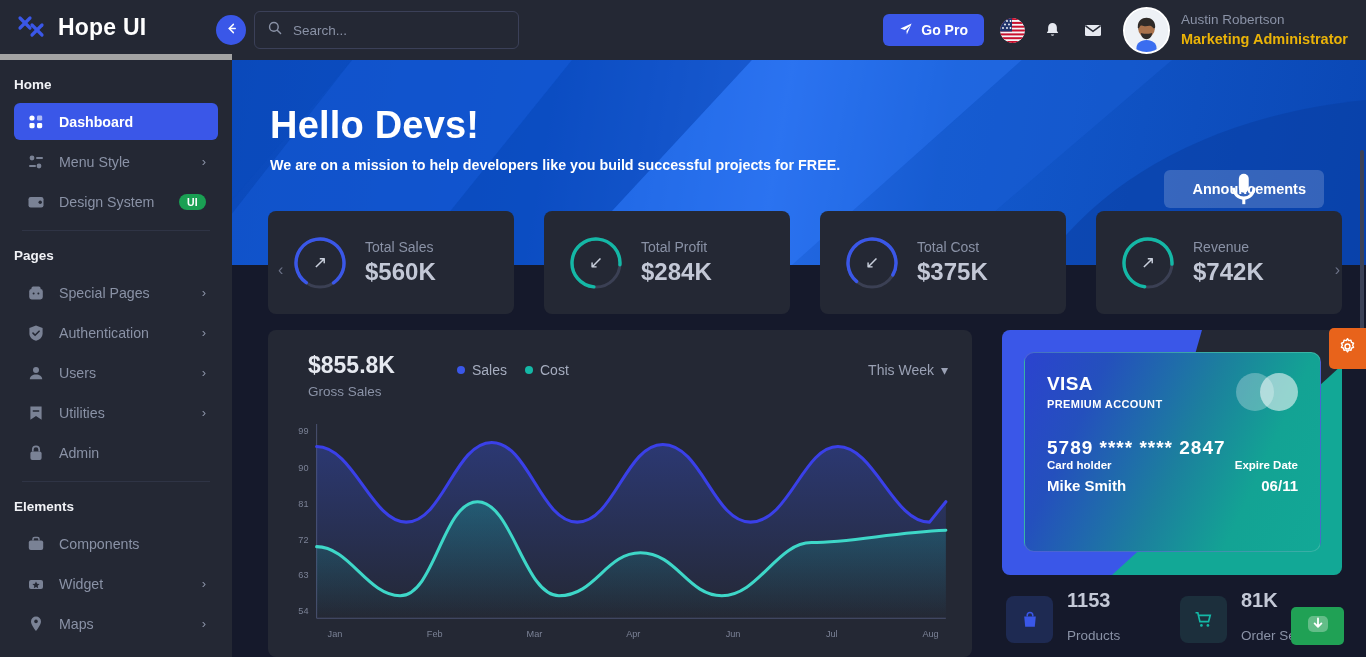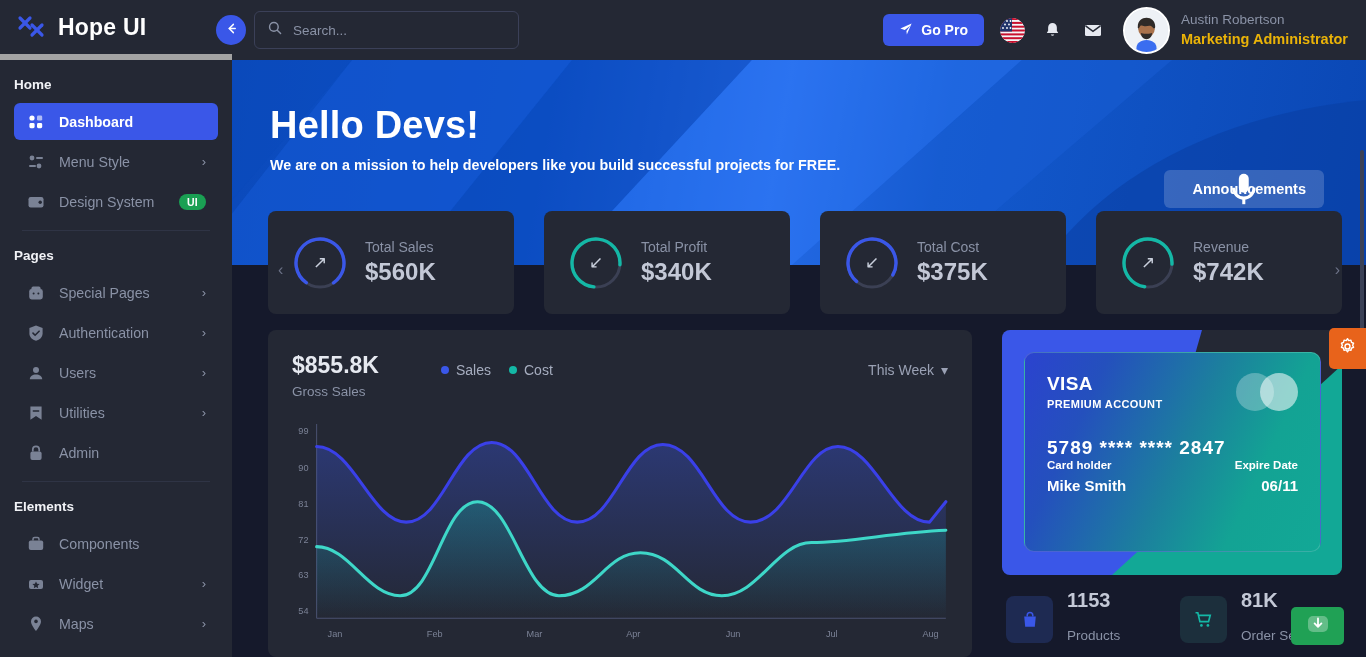--- a/index.html
+++ b/index.html
@@ -133,21 +133,21 @@
   .stat-value { font-size: 24px; font-weight: 700; color: #c3c8d6; margin-top: 3px; }
   .carousel-arrow {
     position: absolute; top: 50px; color: #6b7186; font-size: 16px; cursor: pointer; z-index: 5;
   }
   .ca-left { left: 10px; } .ca-right { right: 2px; }
 
   
   .lower { position: absolute; top: 330px; left: 0; right: 0; bottom: 0; display: flex; gap: 30px; padding: 0 24px 0 36px; }
 
   .chart-card { flex: 1 1 auto; background: #242834; border-radius: 8px; padding: 22px 24px 0 24px; position: relative; }
-  .chart-head { display: flex; align-items: flex-start; }
+  .chart-head { display: flex; align-items: flex-start; margin-left: 16px; }
   .gross-val { font-size: 23px; font-weight: 700; color: #e6e9f0; }
   .gross-lab { font-size: 13.5px; color: #8a92a6; margin-top: 5px; }
   .legend { display: flex; gap: 18px; margin: 10px 0 0 62px; }
   .legend-item { display: flex; align-items: center; gap: 7px; font-size: 14px; color: #a6adbf; }
   .dot { width: 8px; height: 8px; border-radius: 50%; display: inline-block; }
   .range {
     margin-left: auto; margin-top: 10px; font-size: 14px; color: #9aa1b4;
     display: flex; align-items: center; gap: 7px; cursor: pointer;
   }
   .chart-body { position: absolute; left: 14px; right: 18px; top: 92px; bottom: 0; }
@@ -487,21 +487,21 @@
       <div class="stat-card">
         <span class="ring">
           <svg viewBox="0 0 56 56">
               <circle cx="28" cy="28" r="24" fill="none" stroke="#3b4054" stroke-width="3"></circle>
               <circle cx="28" cy="28" r="24" fill="none" stroke="#14b8a6" stroke-width="3.4" stroke-linecap="round" stroke-dasharray="112 160" transform="rotate(95 28 28)"></circle>
             </svg>
           <span class="arrow">↙</span>
         </span>
         <span>
           <div class="stat-label">Total Profit</div>
-          <div class="stat-value">$340K</div>
+          <div class="stat-value">$284K</div>
         </span>
       </div>
 
       <div class="stat-card">
         <span class="ring">
           <svg viewBox="0 0 56 56">
               <circle cx="28" cy="28" r="24" fill="none" stroke="#3b4054" stroke-width="3"></circle>
               <circle cx="28" cy="28" r="24" fill="none" stroke="#3a57e8" stroke-width="3.4" stroke-linecap="round" stroke-dasharray="108 163" transform="rotate(130 28 28)"></circle>
             </svg>
           <span class="arrow">↙</span>

